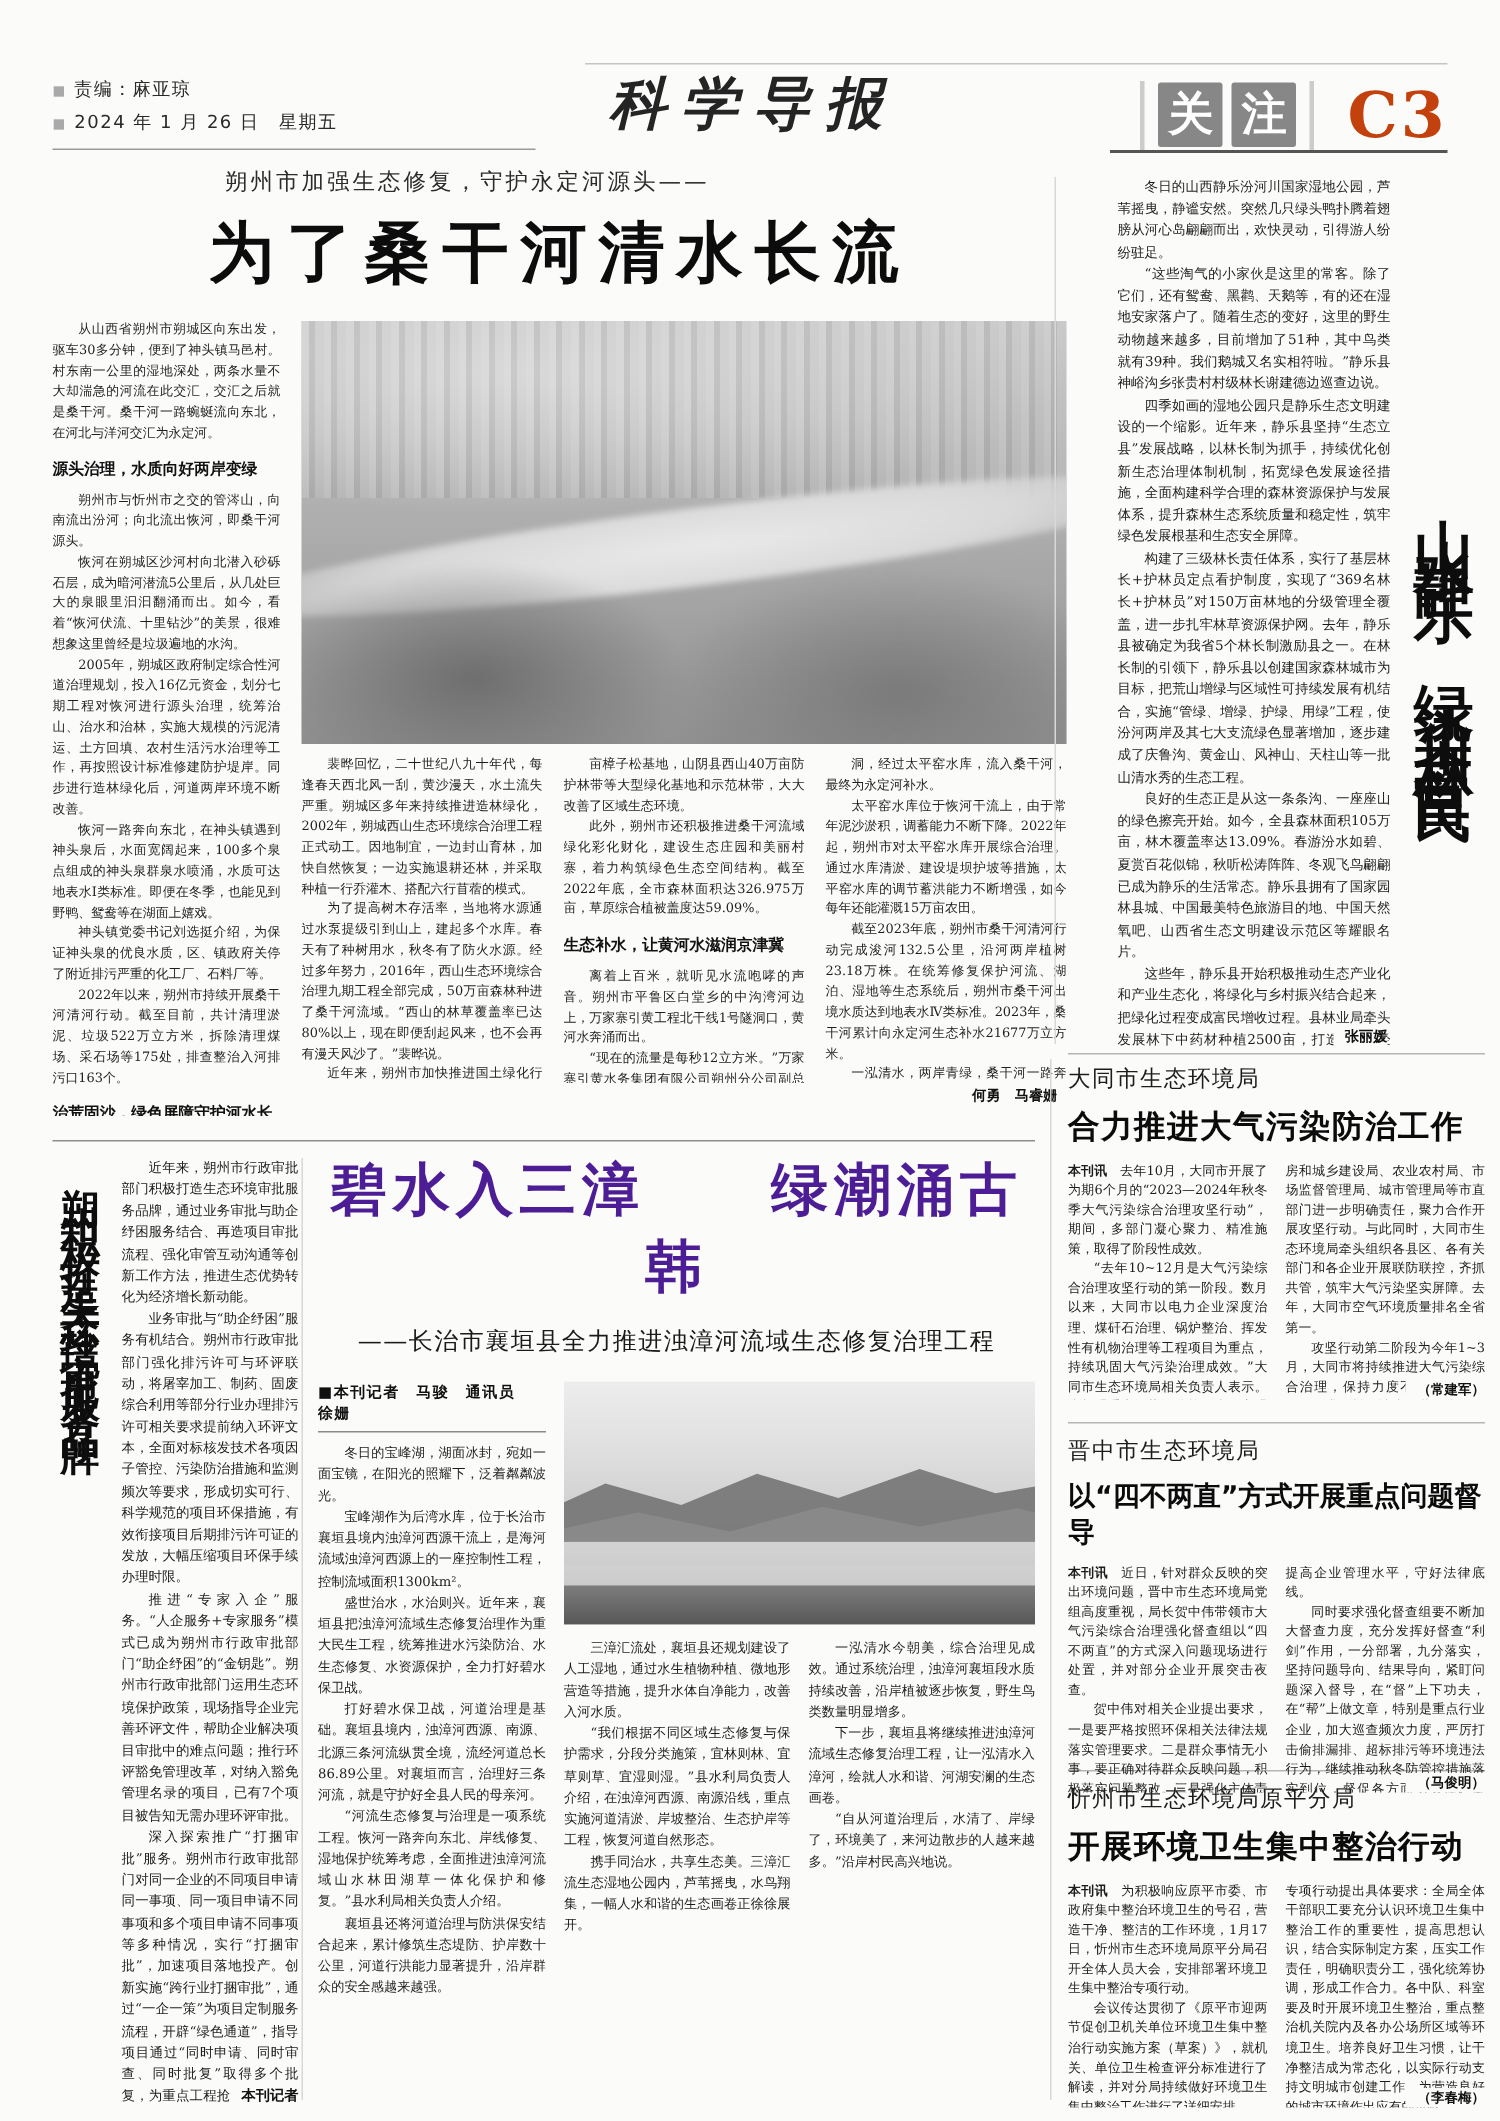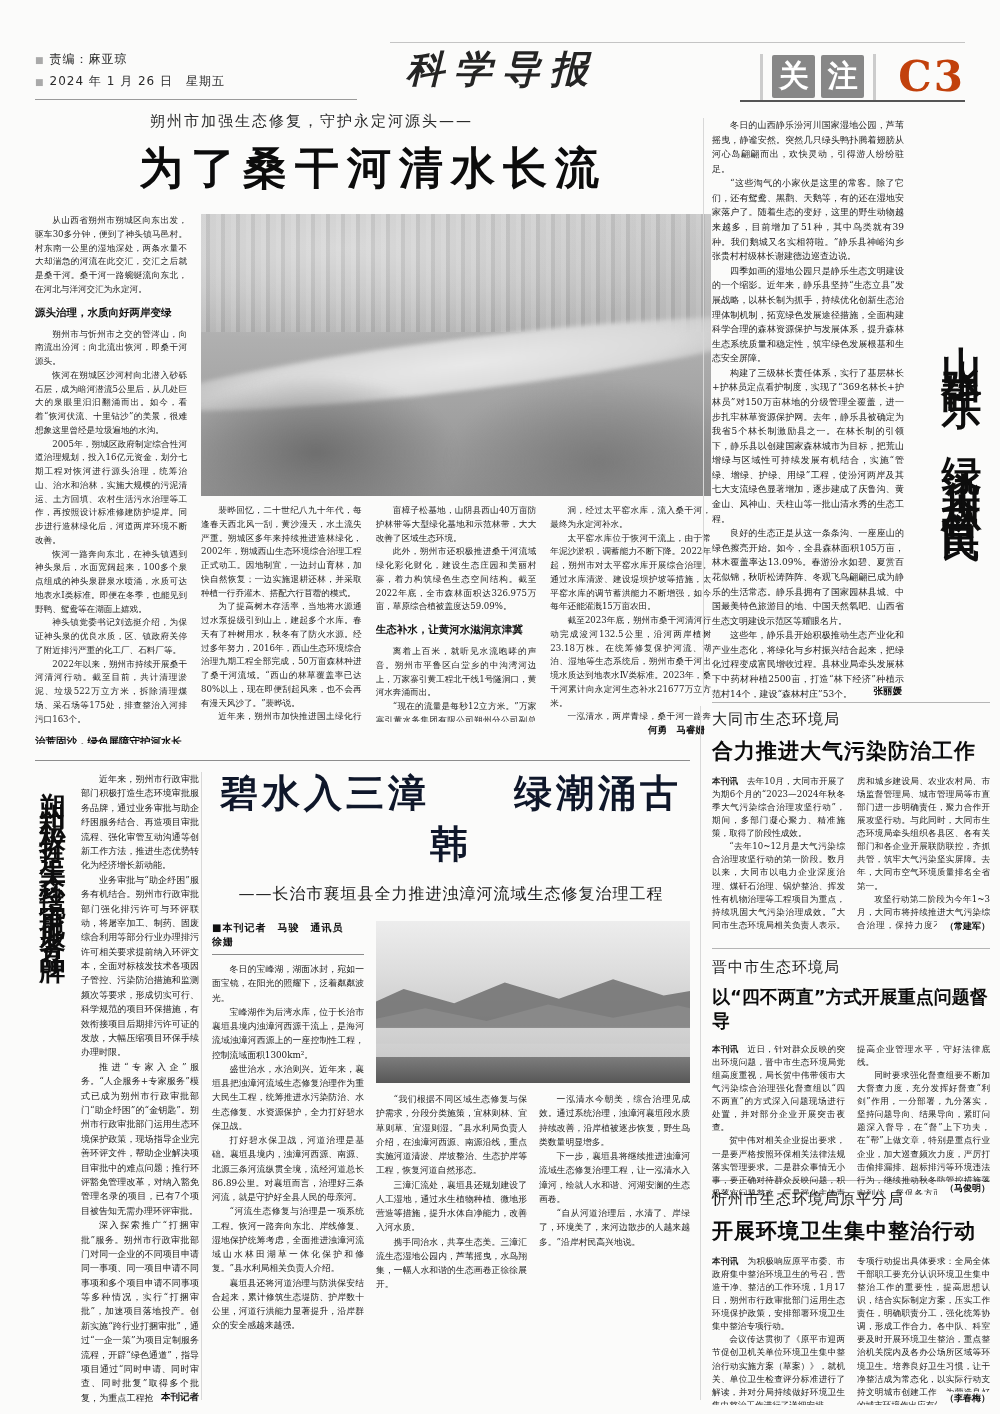--- a/index.html
+++ b/index.html
@@ -50,21 +50,21 @@
   .photo1 .bank1 { position:absolute; left:-5%; bottom:-12%; width:55%; height:55%;
       background:radial-gradient(closest-side, #6e6e6e 0%, rgba(110,110,110,0) 100%); filter:blur(3px); }
   .photo1 .bank2 { position:absolute; right:-8%; bottom:-18%; width:60%; height:60%;
       background:radial-gradient(closest-side, #7a7a7a 0%, rgba(122,122,122,0) 100%); filter:blur(3px); }
   .three-cols { display:flex; gap:14px; margin-top:8px; height:218px; overflow:hidden; }
   .three-cols .tcol { flex:1; overflow:hidden; }
   .main-byline { margin-top:2px; padding-right:6px; }
 
   
   .vline-main-right { position:absolute; left:703px; top:118px; width:1px; height:578px; background:#d8d8d8; }
-  .right-art { position:absolute; left:712px; top:118px; width:278px; height:580px; display:flex; gap:8px; }
+  .right-art { position:absolute; left:712px; top:118px; width:278px; height:580px; display:flex; gap:8px;padding-left:33px; }
   .right-text { position:relative; width:192px; height:100%; overflow:hidden; }
   .right-text p { font-size:9px; line-height:1.62; text-align:justify; text-indent:2em; }
   .right-text .byline { position:absolute; right:2px; bottom:0; background:#fbfbfa; padding-left:8px; }
   .right-vhead { flex:1; display:flex; justify-content:center;
       writing-mode:vertical-rl; text-orientation:upright;
       font-family:"DejaVu Serif", serif; font-weight:900; font-size:40px; letter-spacing:14px; color:#0d0d0d; padding-top:6px; }
 
   
   .hline-main-bottom { position:absolute; left:35px; top:760px; width:655px; height:1px; background:#8d8d8d; }
   .vline-left-mid { position:absolute; left:201px; top:772px; width:1px; height:628px; background:#d8d8d8; }
@@ -76,21 +76,21 @@
   
   .left-art { position:absolute; left:35px; top:772px; width:164px; height:632px; display:flex; gap:10px; }
   .left-vhead { width:36px; writing-mode:vertical-rl; text-orientation:upright;
       font-family:"DejaVu Sans", sans-serif; font-weight:900; font-size:26px; letter-spacing:11px; color:#0d0d0d; }
   .left-body { position:relative; flex:1; overflow:hidden; }
   .left-body p { font-size:9px; line-height:1.6; text-align:justify; text-indent:2em; }
   .left-body .byline { position:absolute; right:0; bottom:0; background:#fbfbfa; padding-left:8px; }
 
   
   .mid-art { position:absolute; left:212px; top:768px; width:478px; height:640px; }
-  .mid-headline { font-family:"DejaVu Serif", serif; font-weight:900; font-size:38px; letter-spacing:4px; text-align:center; color:#0f172a; }
+  .mid-headline { font-family:"DejaVu Serif", serif; font-weight:900; font-size:38px; letter-spacing:4px; text-align:center; color:#4c1d95; }
   .mid-subtitle { font-size:16px; text-align:center; margin-top:14px; color:#1a1a1a; letter-spacing:1px; }
   .mid-body { display:flex; gap:12px; margin-top:16px; height:520px; }
   .mid-colA { width:152px; overflow:hidden; }
   .mid-byline { font-family:"DejaVu Sans", sans-serif; font-weight:bold; font-size:10px; color:#111;
       border-bottom:1px solid #8a8a8a; padding-bottom:5px; margin-bottom:7px; letter-spacing:1px; }
   .mid-colA p, .mid-cols p { font-size:8.8px; line-height:1.62; text-align:justify; text-indent:2em; }
   .mid-right { flex:1; display:flex; flex-direction:column; }
   .photo2 { position:relative; height:162px; overflow:hidden; background:
       linear-gradient(180deg,#ededed 0%,#dedede 30%,#cfcfcf 55%,#bdbdbd 75%,#a8a8a8 100%); }
   .photo2 .ridge1 { position:absolute; left:-5%; top:26%; width:115%; height:40%;
@@ -237,22 +237,22 @@
       </div>
       <div class="mid-right">
         <div class="photo2">
           <div class="ridge1"></div>
           <div class="ridge2"></div>
           <div class="water"></div>
           <div class="shore"></div>
         </div>
         <div class="mid-cols">
           <div class="mcol">
+            <p>三漳汇流处，襄垣县还规划建设了人工湿地，通过水生植物种植、微地形营造等措施，提升水体自净能力，改善入河水质。</p>
             <p>“我们根据不同区域生态修复与保护需求，分段分类施策，宜林则林、宜草则草、宜湿则湿。”县水利局负责人介绍，在浊漳河西源、南源沿线，重点实施河道清淤、岸坡整治、生态护岸等工程，恢复河道自然形态。</p>
-            <p>三漳汇流处，襄垣县还规划建设了人工湿地，通过水生植物种植、微地形营造等措施，提升水体自净能力，改善入河水质。</p>
             <p>携手同治水，共享生态美。三漳汇流生态湿地公园内，芦苇摇曳，水鸟翔集，一幅人水和谐的生态画卷正徐徐展开。</p>
           </div>
           <div class="mcol">
             <p>一泓清水今朝美，综合治理见成效。通过系统治理，浊漳河襄垣段水质持续改善，沿岸植被逐步恢复，野生鸟类数量明显增多。</p>
             <p>下一步，襄垣县将继续推进浊漳河流域生态修复治理工程，让一泓清水入漳河，绘就人水和谐、河湖安澜的生态画卷。</p>
             <p>“自从河道治理后，水清了、岸绿了，环境美了，来河边散步的人越来越多。”沿岸村民高兴地说。</p>
           </div>
         </div>
       </div>
     </div>
@@ -288,21 +288,21 @@
       </div>
       <div class="byline">（马俊明）</div>
     </div>
   </div>
 
   <div class="brief b3" style="top:1190px;">
     <div class="brief-kicker">忻州市生态环境局原平分局</div>
     <div class="brief-headline">开展环境卫生集中整治行动</div>
     <div class="brief-body">
       <div class="bcol">
-        <p class="noindent"><span class="lead">本刊讯</span>　<span>为积极响应原平市委、市政府集中整治环境卫生的号召，营造干净、整洁的工作环境，1月17日，朔州市行政审批部门运用生态环境保护政策，安排部署环境卫生集中整治专项行动。</span></p>
+        <p class="noindent"><span class="lead">本刊讯</span>　<span>为积极响应原平市委、市政府集中整治环境卫生的号召，营造干净、整洁的工作环境，1月17日，忻州市生态环境局原平分局召开全体人员大会，安排部署环境卫生集中整治专项行动。</span></p>
         <p>会议传达贯彻了《原平市迎两节促创卫机关单位环境卫生集中整治行动实施方案（草案）》，就机关、单位卫生检查评分标准进行了解读，并对分局持续做好环境卫生集中整治工作进行了详细安排。</p>
       </div>
       <div class="bcol">
         <p class="noindent">专项行动提出具体要求：全局全体干部职工要充分认识环境卫生集中整治工作的重要性，提高思想认识，结合实际制定方案，压实工作责任，明确职责分工，强化统筹协调，形成工作合力。各中队、科室要及时开展环境卫生整治，重点整治机关院内及各办公场所区域等环境卫生。培养良好卫生习惯，让干净整洁成为常态化，以实际行动支持文明城市创建工作，为营造良好的城市环境作出应有的贡献。</p>
       </div>
       <div class="byline">（李春梅）</div>
     </div>
   </div>
 
 </div>

